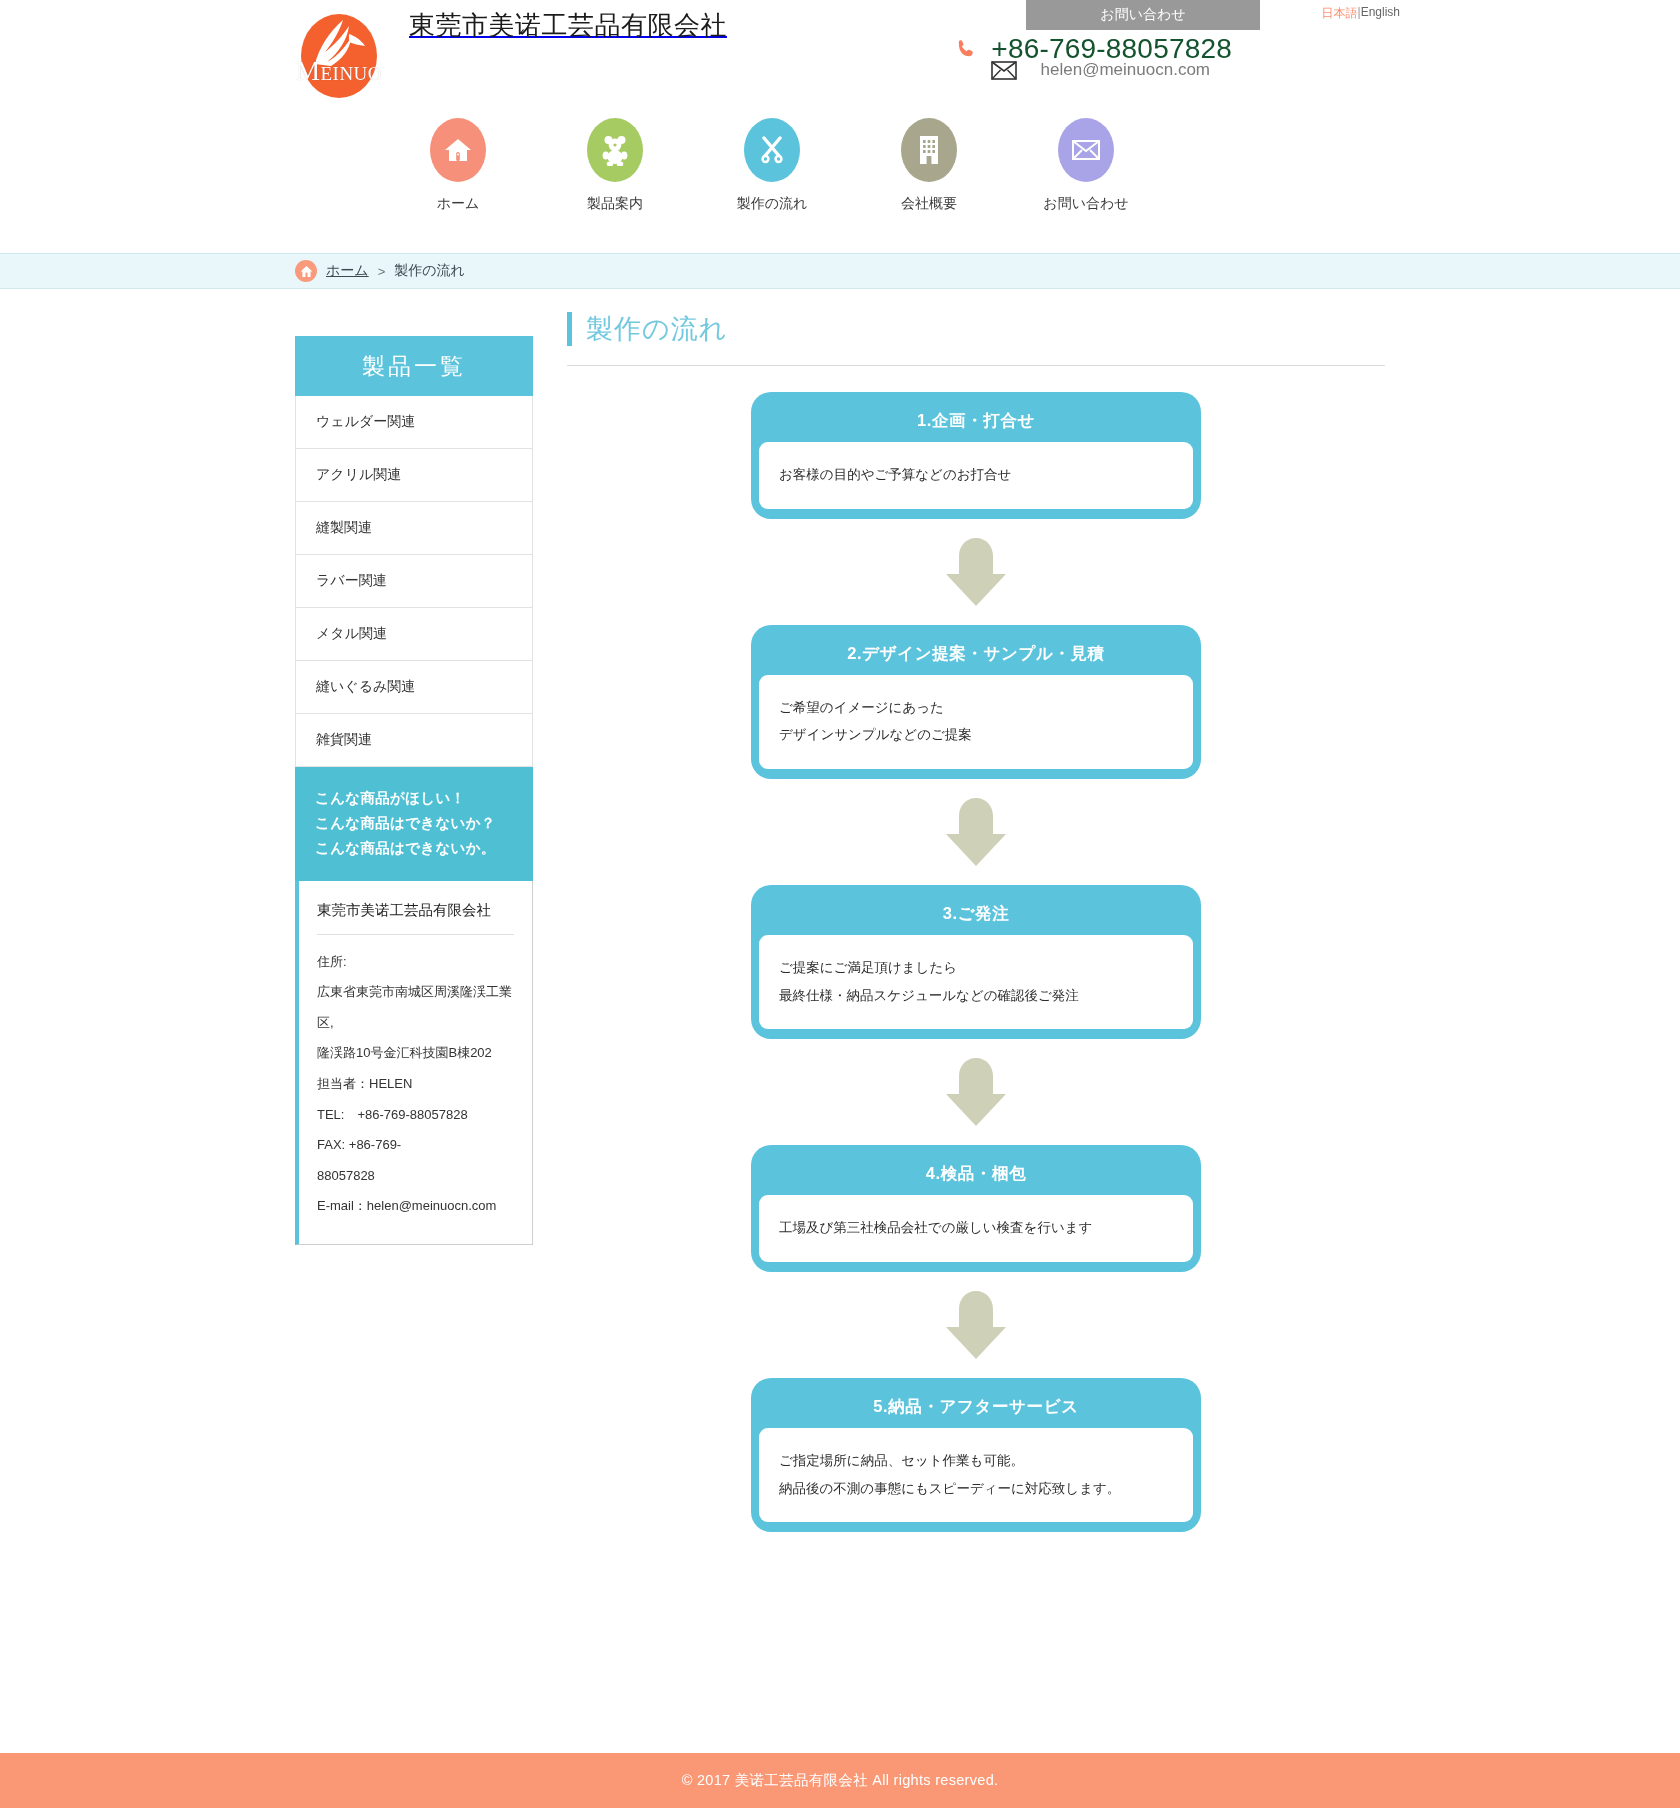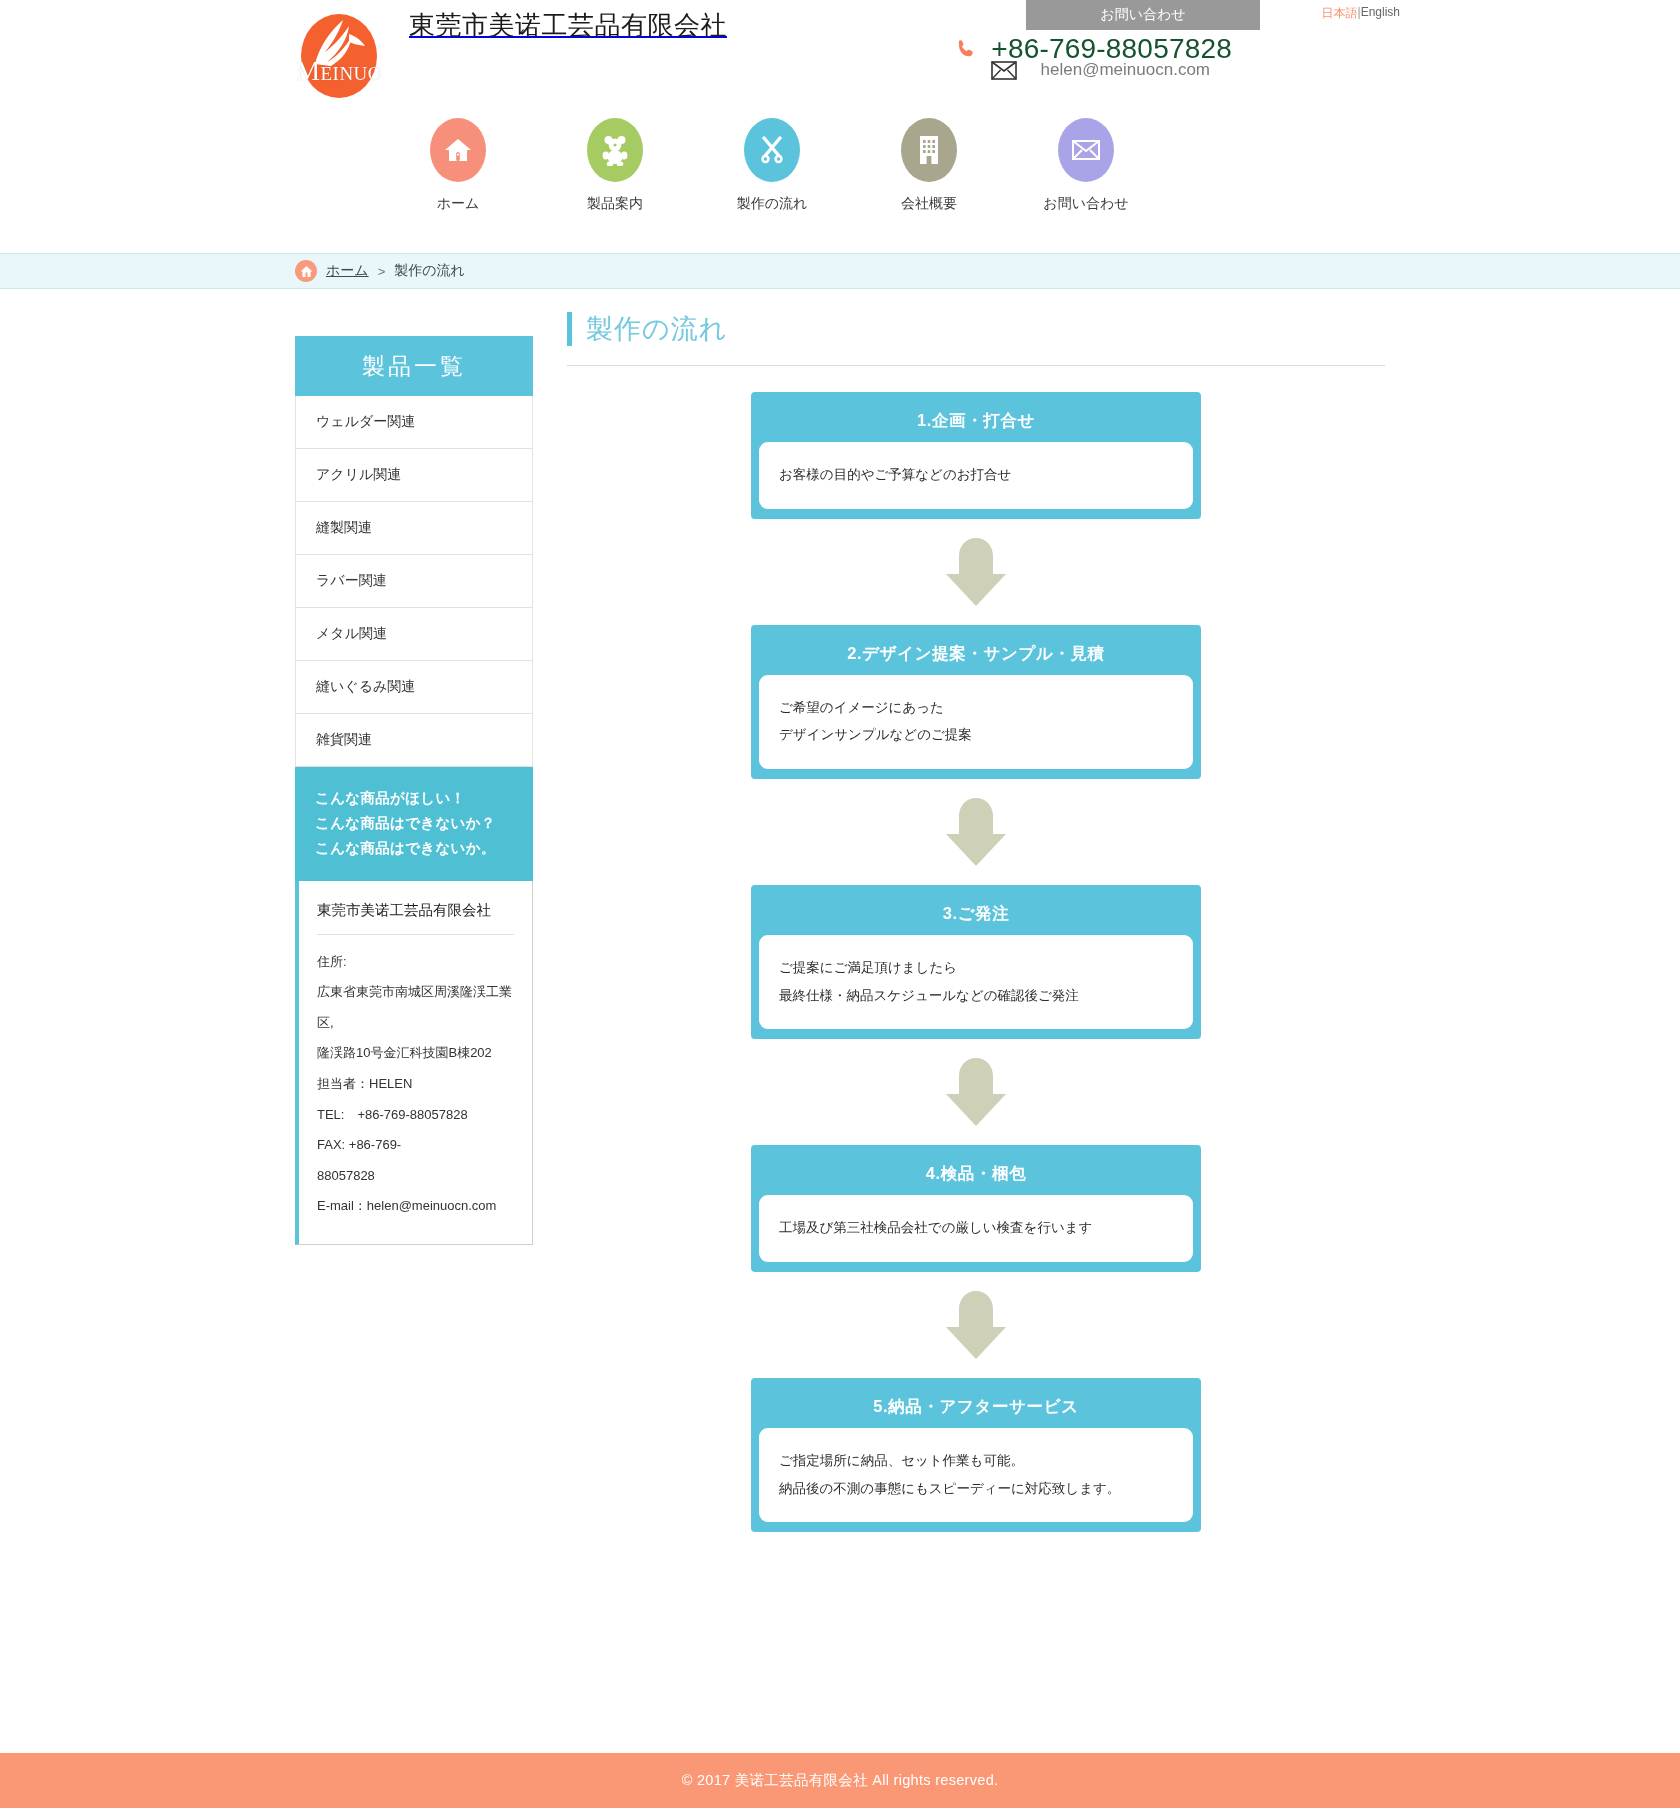--- a/index.html
+++ b/index.html
@@ -120,21 +120,21 @@
   .main { flex: 1; margin-left: 34px; padding-right: 15px; }
   .main-title-row {
     display: flex; align-items: center; gap: 14px;
     padding-top: 22px; padding-bottom: 18px; border-bottom: 1px solid #dcdcdc;
   }
   .title-bar { width: 5px; height: 34px; background: #5bc4dc; }
   .main-title { font-size: 27px; color: #74c9df; font-weight: 400; letter-spacing: 1px; }
 
   .flow { padding-top: 26px; display: flex; flex-direction: column; align-items: center; }
   .step {
-    width: 450px; background: #5bc4dc; border-radius: 4px;
+    width: 450px; background: #5bc4dc; border-radius: 20px;
     padding: 8px 8px 10px 8px;
   }
   .step-head {
     height: 42px; display: flex; align-items: center; justify-content: center;
     color: #fff; font-size: 16.5px; font-weight: bold; letter-spacing: .6px;
     text-align: center;
   }
   .step-body {
     background: #fff; border-radius: 9px; padding: 19px 20px 20px 20px;
     min-height: 58px;

